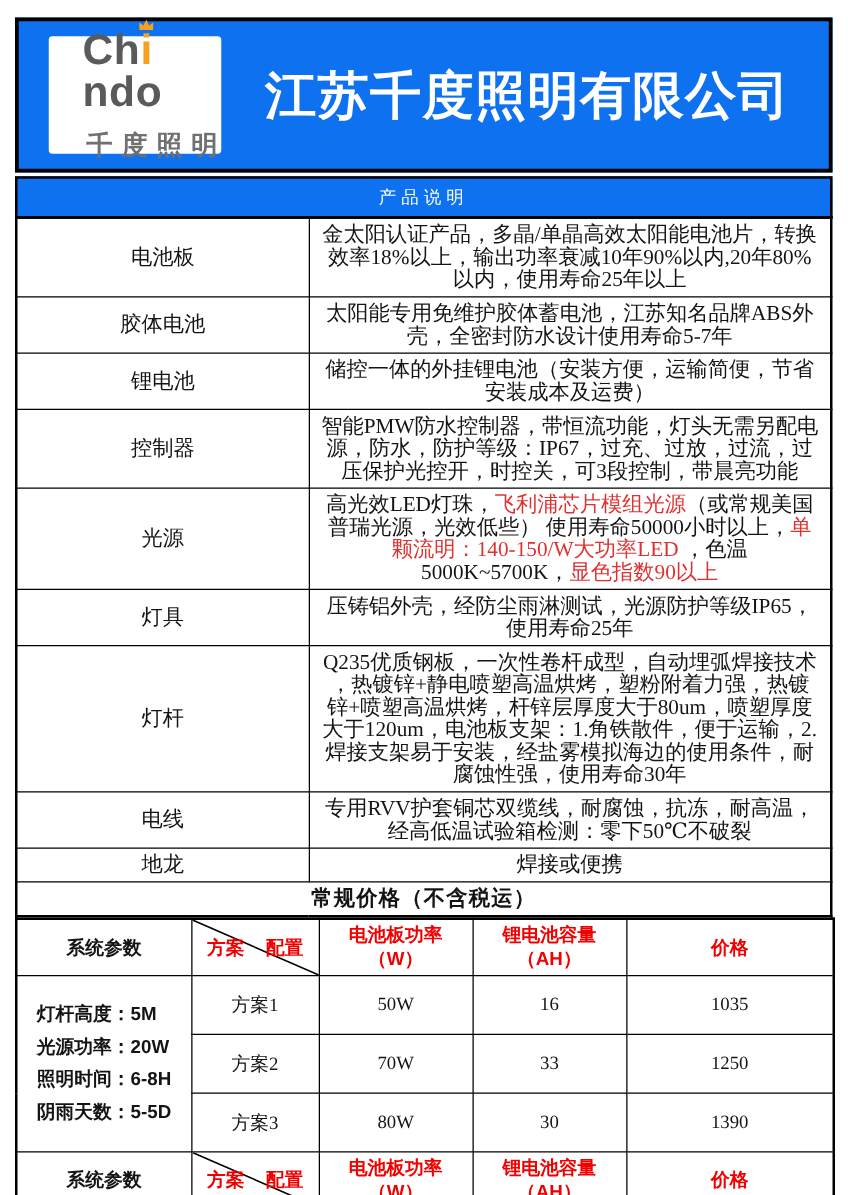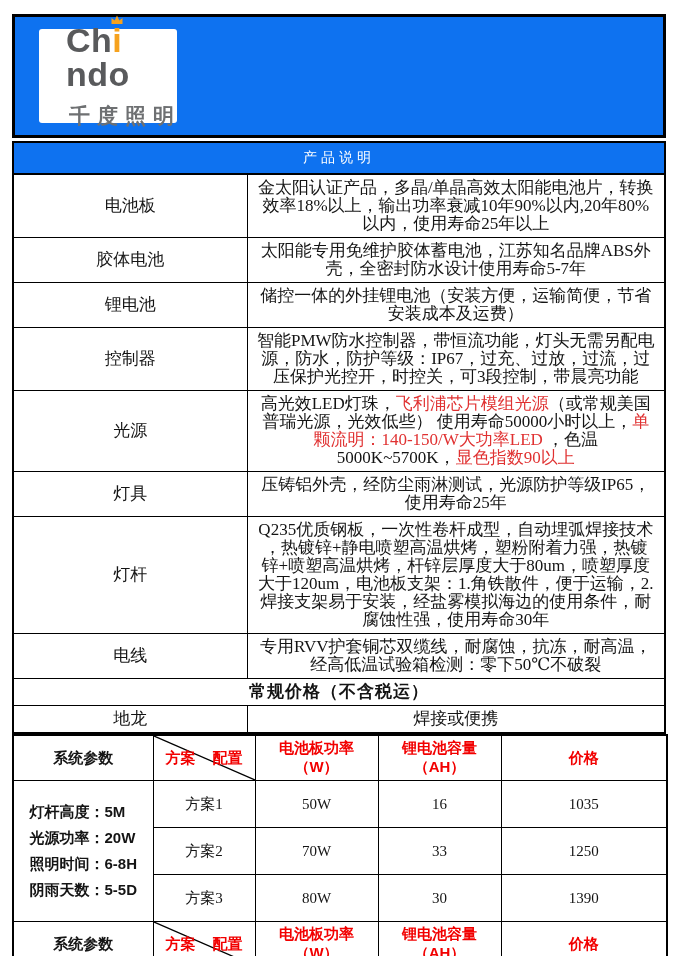--- a/index.html
+++ b/index.html
@@ -118,20 +118,21 @@
 <div>
 
   <header class="banner">
     <div class="logo-box">
       <div class="brand"><span>Ch</span><span class="brand-i"><svg class="crown" width="13" height="9" viewBox="0 0 13 9">
               <path d="M1 9 L1 3 L4.2 5.4 L6.5 0.5 L8.8 5.4 L12 3 L12 9 Z" fill="#F6A21E"></path>
             </svg><span>i</span></span><span>ndo</span></div>
       <div class="logo-rule"></div>
       <div class="logo-sub">千度照明</div>
     </div>
+    <div class="company-name">江苏千度照明有限公司</div>
   </header>
 
   <div class="section-bar">
     <span>产品说明</span>
   </div>
 
   <table class="spec">
     <tbody>
       <tr>
         <td class="lbl">电池板</td>
@@ -159,25 +160,25 @@
       </tr>
       <tr>
         <td class="lbl">灯杆</td>
         <td class="val">Q235优质钢板，一次性卷杆成型，自动埋弧焊接技术 ，热镀锌+静电喷塑高温烘烤，塑粉附着力强，热镀锌+喷塑高温烘烤，杆锌层厚度大于80um，喷塑厚度大于120um，电池板支架：1.角铁散件，便于运输，2.焊接支架易于安装，经盐雾模拟海边的使用条件，耐腐蚀性强，使用寿命30年</td>
       </tr>
       <tr>
         <td class="lbl">电线</td>
         <td class="val">专用RVV护套铜芯双缆线，耐腐蚀，抗冻，耐高温，经高低温试验箱检测：零下50℃不破裂</td>
       </tr>
       <tr>
-        <td class="price-heading" colspan="2">常规价格（不含税运）</td>
-      </tr>
-      <tr>
         <td class="lbl">地龙</td>
         <td class="val">焊接或便携</td>
+      </tr>
+      <tr>
+        <td class="price-heading" colspan="2">常规价格（不含税运）</td>
       </tr>
     </tbody>
   </table>
 
   <table class="price">
     <tbody>
       <tr class="hdr">
         <td class="black-hd col-params">系统参数</td>
         <td class="diag-cell col-plan">
           <svg class="diag" viewBox="0 0 100 100" preserveAspectRatio="none">

